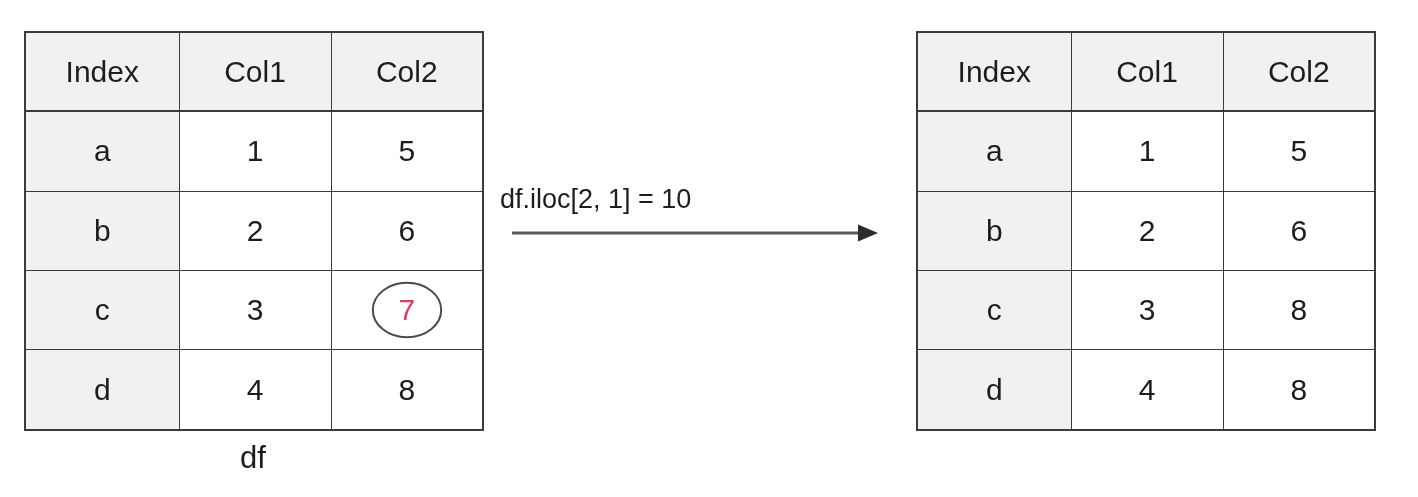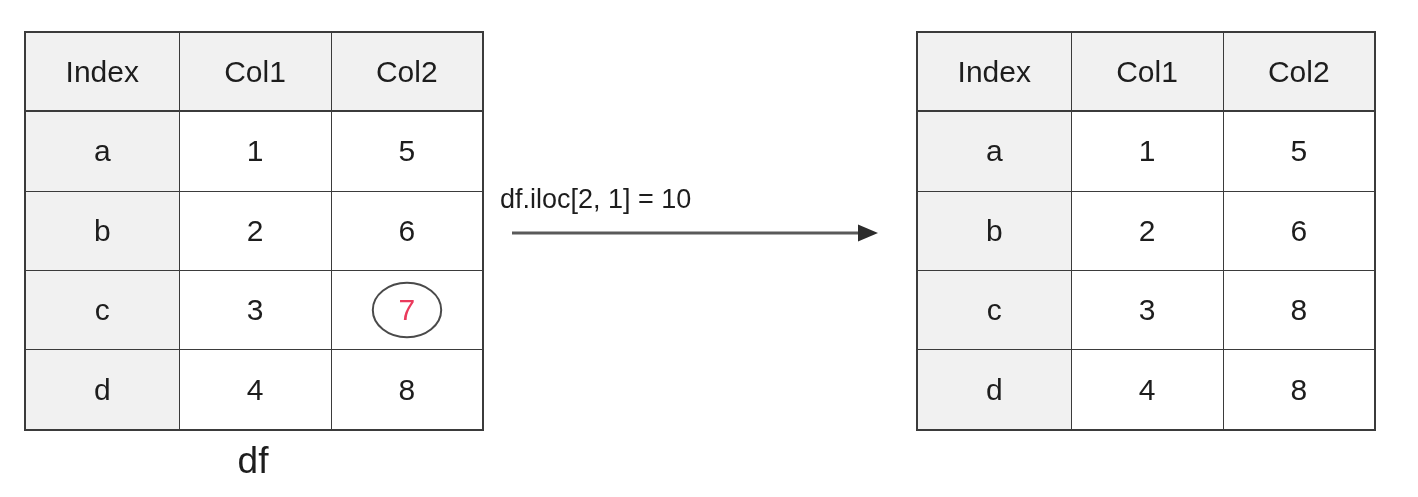--- a/index.html
+++ b/index.html
@@ -94,21 +94,21 @@
     font-size: 30px;
   }
 
   
   .caption {
     position: absolute;
     left: 24px;
     top: 440px;
     width: 458px;
     text-align: center;
-    font-size: 37px;
+    font-size: 31px;
     color: #1d1d1d;
   }
 
   
   .op-label {
     position: absolute;
     left: 500px;
     top: 184px;
     width: 385px;
     text-align: left;

